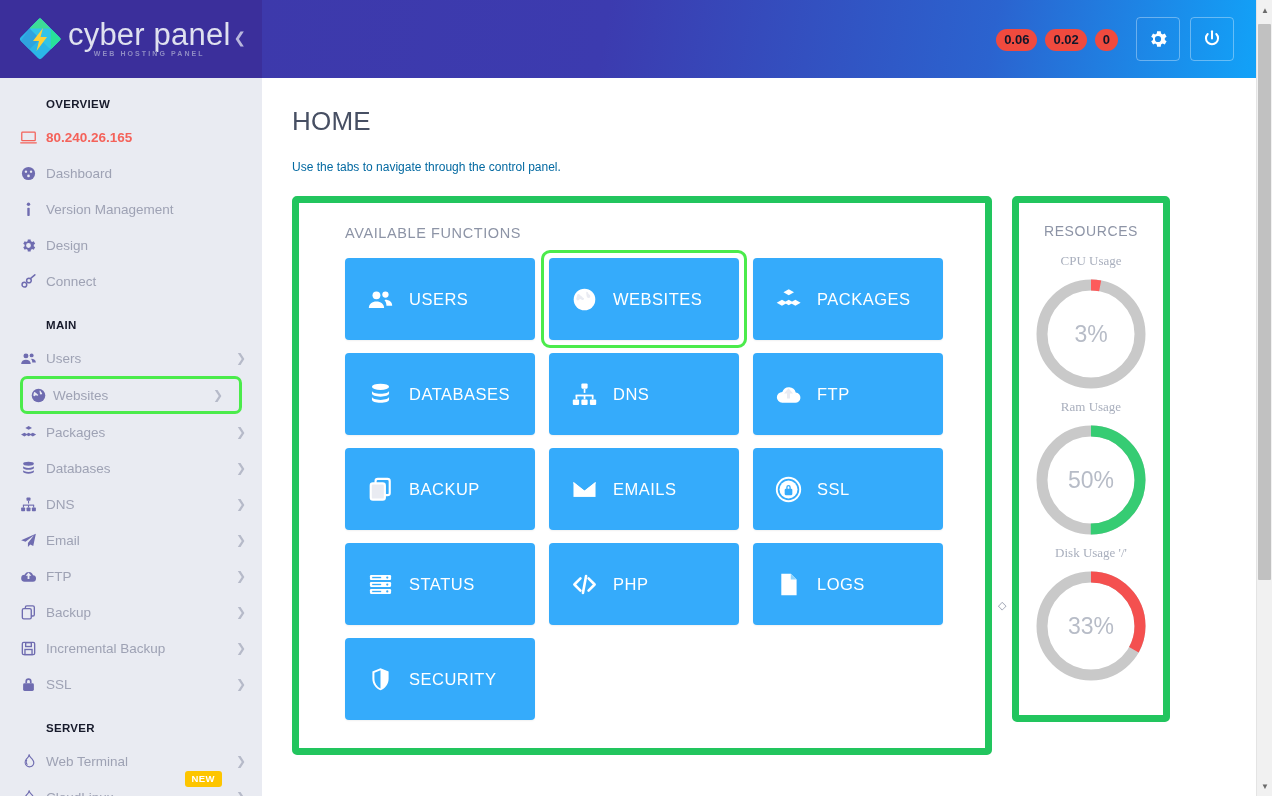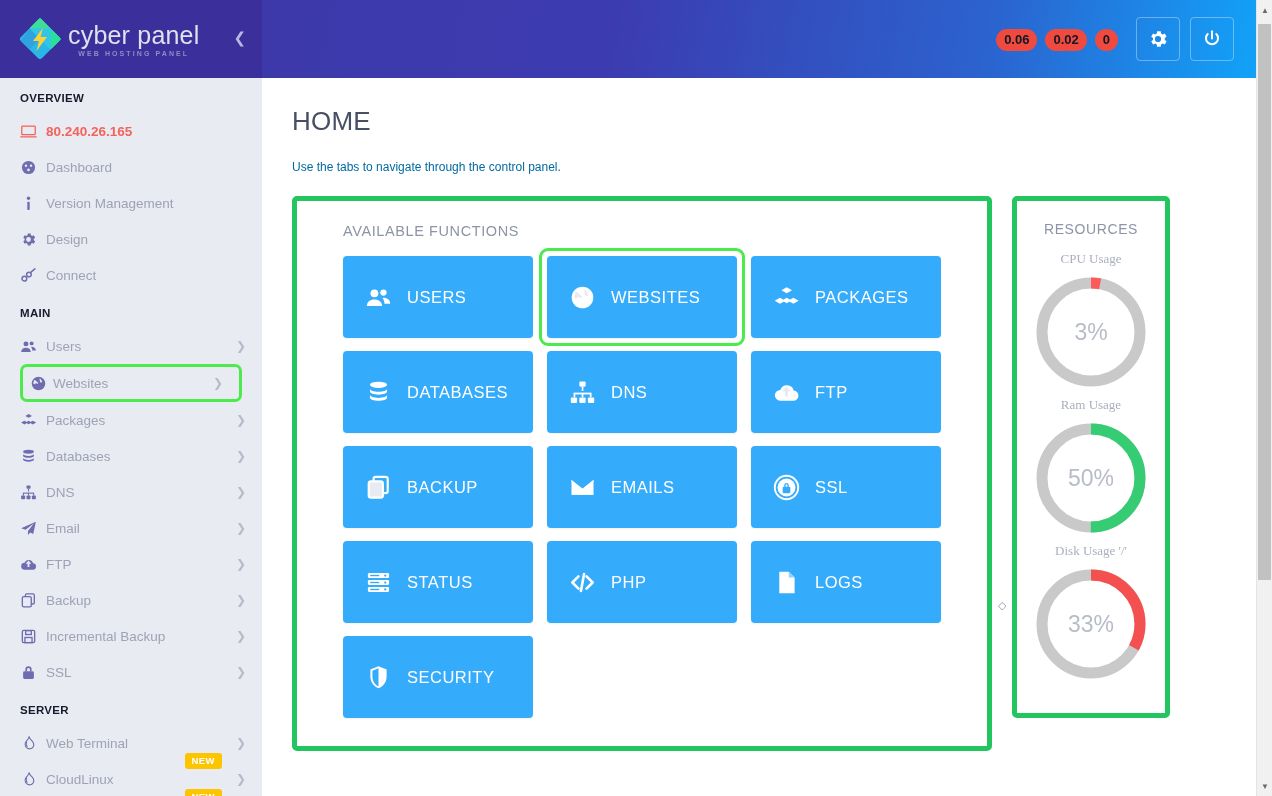--- a/index.html
+++ b/index.html
@@ -20,34 +20,34 @@
     overflow: hidden;
   }
   #brand {
     height: 78px; background: #3b2f9b;
     display: flex; align-items: center; padding: 0 14px 0 18px;
     position: relative;
   }
   #logo-mark { width: 44px; height: 44px; flex: 0 0 44px; position: relative; }
   #brandtext { margin-left: 6px; }
   #brandtext .t1 {
-    font-size: 25px; color: #dfe1ef; letter-spacing: .2px;
+    font-size: 31px; color: #dfe1ef; letter-spacing: .2px;
     font-weight: 300; line-height: 26px;
   }
   #brandtext .t2 {
     font-size: 7px; color: #8f8cc4; letter-spacing: 2.1px;
     text-align: center; margin-top: 2px; font-weight: 700;
   }
   #collapse-btn {
     position: absolute; right: 16px; top: 30px;
     color: #b9b7dd; font-size: 15px; line-height: 1; cursor: pointer;
   }
   .nav-head {
     font-size: 11.5px; font-weight: 700; color: #171a2b;
-    padding: 14px 0 9px 20px; letter-spacing: .3px;
+    padding: 20px 0 9px 20px; letter-spacing: .3px; margin-left: 26px;
   }
   .nav-item {
     display: flex; align-items: center; height: 36px;
     padding-left: 20px; padding-right: 16px;
     color: #9ea2b4; font-size: 13.5px; cursor: pointer;
     position: relative;
   }
   .nav-item.active-ip { color: #f4625a; font-weight: 700; }
   .nav-ico {
     width: 26px; flex: 0 0 26px; display: flex;
@@ -90,21 +90,21 @@
     margin-left: 10px; cursor: pointer;
   }
   .icon-btn svg { display: block; }
 
   #content { padding: 28px 34px 0 30px; position: relative; }
   #page-title { font-size: 26px; color: #474f63; font-weight: 400; letter-spacing: .2px; }
   #page-sub { font-size: 12px; color: #0369a1; margin-top: 23px; }
 
   #panels { display: flex; margin-top: 22px; align-items: flex-start; }
   .panel {
-    background: #ffffff; border: 5px solid #22c55e; border-radius: 5px;
+    background: #ffffff; border: 7px solid #22c55e; border-radius: 5px;
   }
   #fn-panel { width: 700px; flex: 0 0 700px; padding: 22px 24px 28px 22px; }
   .panel-head {
     font-size: 14.5px; color: #8d94a6; letter-spacing: .6px;
     margin-bottom: 17px; margin-left: 24px; font-weight: 400;
   }
   #tile-grid { display: flex; flex-wrap: wrap; gap: 13px 14px; padding-left: 24px;}
   .tile-wrap { width: 190px; height: 82px; }
   .tile-wrap.sel {
     border: 3px solid #4beb4b; border-radius: 9px;

